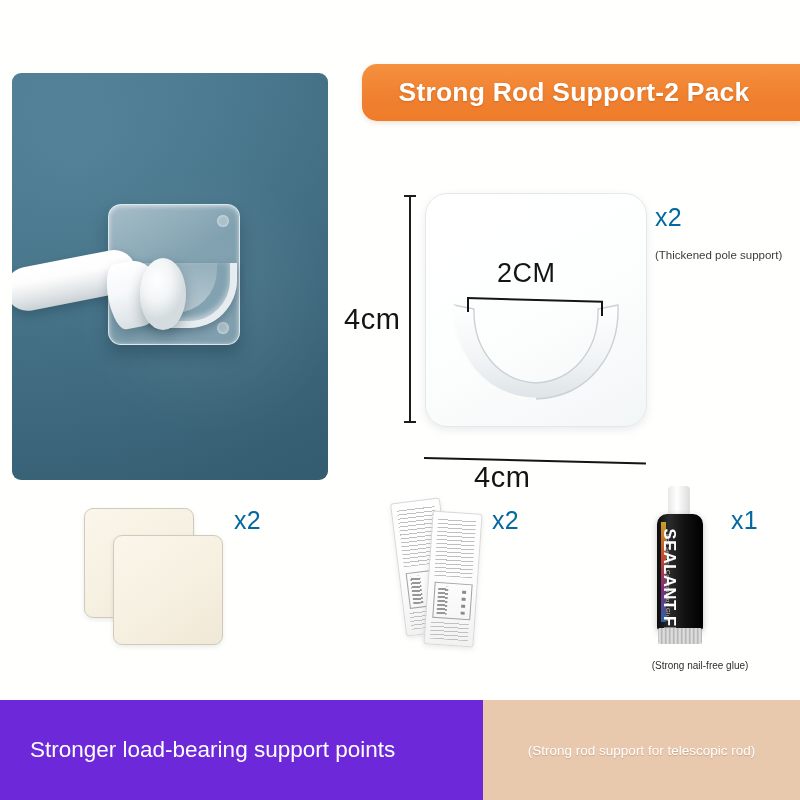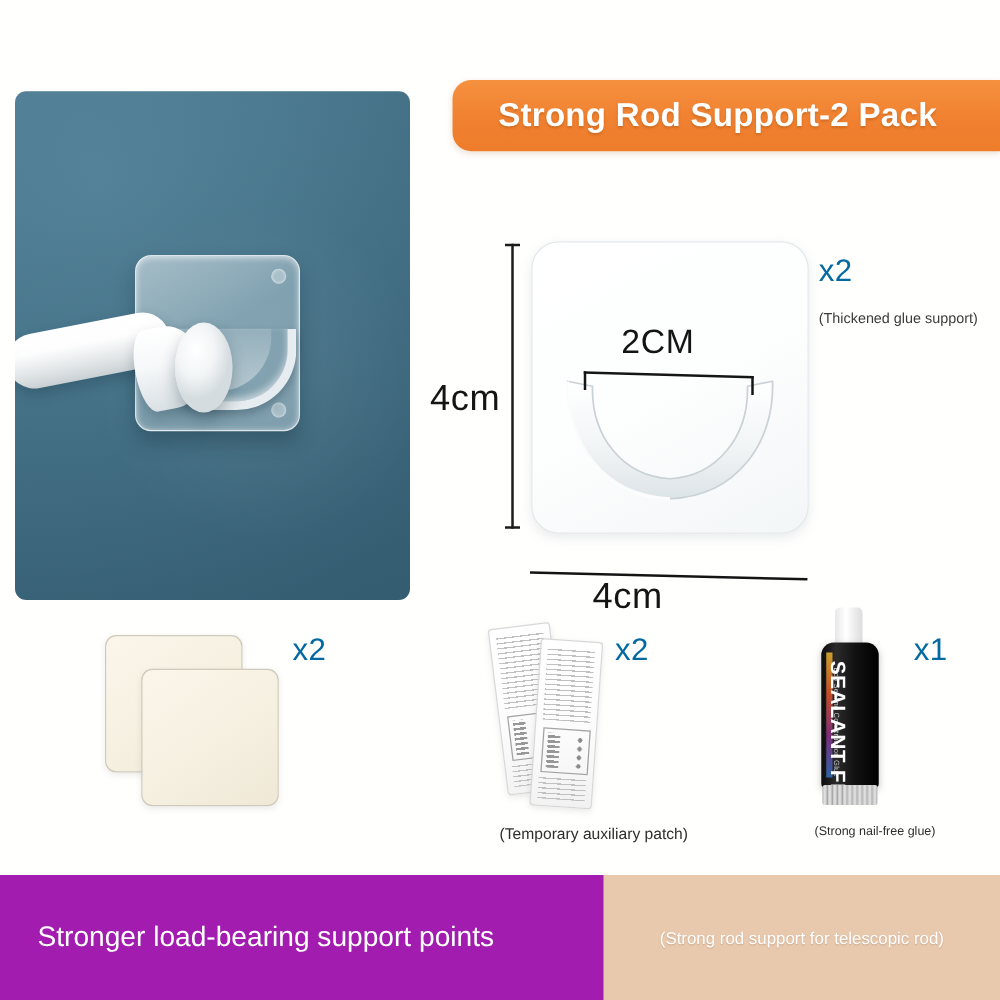--- a/index.html
+++ b/index.html
@@ -236,21 +236,21 @@
   .qty-tube{left:731px;top:506px;}
   .cap-tube{
     position:absolute;left:600px;top:660px;width:200px;text-align:center;
     font-size:10px;color:#2e2e2e;white-space:nowrap;
   }
 
   
   .footer{position:absolute;left:0;top:700px;width:800px;height:100px;}
   .footer-left{
     position:absolute;left:0;top:0;width:483px;height:100px;
-    background:#a21caf;
+    background:#6d28d9;
     display:flex;align-items:center;
   }
   .footer-left span{
     color:#ffffff;font-size:22.5px;font-weight:500;padding-left:30px;white-space:nowrap;
   }
   .footer-right{
     position:absolute;left:483px;top:0;width:317px;height:100px;
     background:#e9c9ae;
     display:flex;align-items:center;justify-content:center;
   }
@@ -303,38 +303,37 @@
     <div class="tick-r"></div>
   </div>
   <div class="dim-h-label">2CM</div>
 
   <div class="dim-b">
     <div class="bar"></div>
   </div>
   <div class="dim-b-label">4cm</div>
 
   <div class="qty qty-main">x2</div>
-  <div class="cap-main">(Thickened glue support)</div>
+  <div class="cap-main">(Thickened pole support)</div>
 
   <div class="pad pad-back"></div>
   <div class="pad pad-front"></div>
   <div class="qty qty-pad">x2</div>
 
   <div class="strip strip-back">
     <div class="txt"></div>
     <div class="box"></div>
     <div class="txt2"></div>
   </div>
   <div class="strip strip-front">
     <div class="txt"></div>
     <div class="box"></div>
     <div class="txt2"></div>
   </div>
   <div class="qty qty-strip">x2</div>
-  <div class="cap-strip">(Temporary auxiliary patch)</div>
 
   <div class="tube">
     <div class="tube-cap"></div>
     <div class="tube-body">
       <div class="stripe"></div>
       <div class="tube-sub">Eco Sealing Construction Glue</div>
       <div class="tube-name">SEALANT FIX</div>
     </div>
     <div class="tube-crimp"></div>
   </div>

